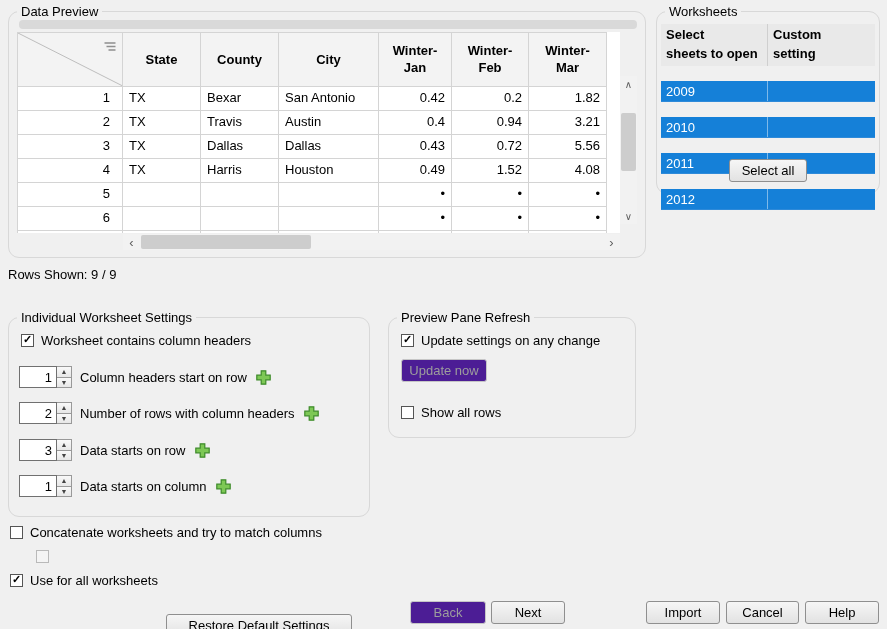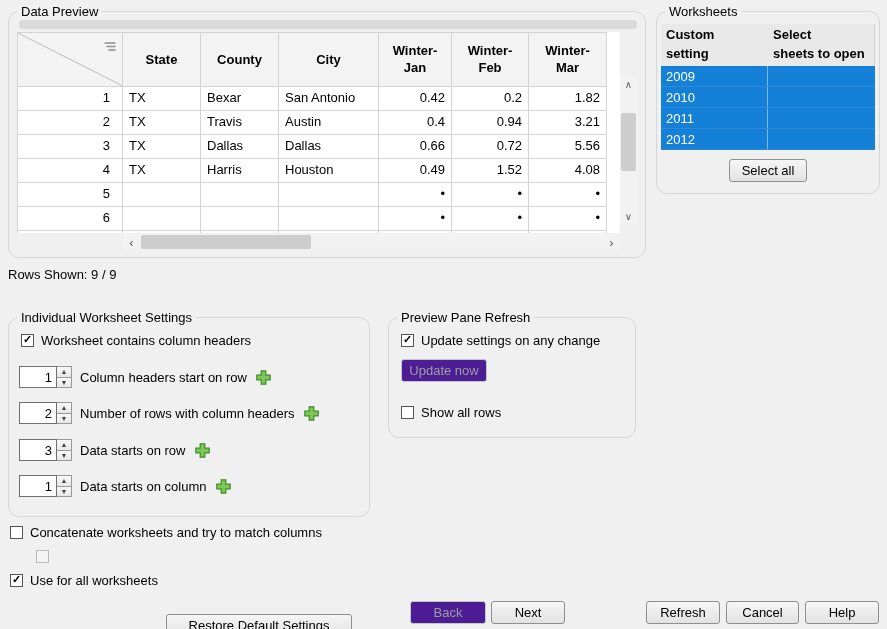--- a/index.html
+++ b/index.html
@@ -41,21 +41,21 @@
 
   #rows-shown { position:absolute; left:8px; top:267px; }
 
   
   #ws { left:656px; top:11px; width:224px; height:183px; }
   .ws-head { position:absolute; left:4px; right:4px; top:12px; height:42px; display:flex; background:#e9e9e9; }
   .ws-h { white-space:pre-line; font-weight:bold; padding:2px 5px; line-height:1.45; }
   .ws-h.c1 { width:107px; border-right:1px solid #cfcfcf; }
   .ws-h.c2 { flex:1; }
   .ws-list { position:absolute; left:4px; right:4px; top:54px; }
-  .ws-row { display:flex; height:21px; background:#1580d8; color:#fff; border-bottom:1px solid #2e8ad9; }
+  .ws-row { display:flex; height:21px; background:#1580d8; color:#fff; border-bottom:1px solid #2e8ad9;margin-top:15px; }
   .ws-c1 { width:107px; padding-left:5px; display:flex; align-items:center; border-right:1px solid rgba(255,255,255,.45); }
   .ws-c2 { flex:1; }
   #select-all { left:50%; transform:translateX(-50%); top:147px; width:78px; }
 
   
   .btn { position:absolute; height:23px; display:flex; align-items:center; justify-content:center;
          background:linear-gradient(#f6f6f6,#e2e2e2); border:1px solid #8f8f8f; border-radius:3px;
          padding:0 8px; cursor:default; white-space:nowrap; }
   .btn.disabled { color:#9d9d9d; background:#4c1d95; border-color:#c6c6c6; }
 
@@ -157,21 +157,21 @@
             <td class="txt">Austin</td>
             <td class="num">0.4</td>
             <td class="num">0.94</td>
             <td class="num">3.21</td>
           </tr>
           <tr>
             <td class="rownum">3</td>
             <td class="txt">TX</td>
             <td class="txt">Dallas</td>
             <td class="txt">Dallas</td>
-            <td class="num">0.66</td>
+            <td class="num">0.43</td>
             <td class="num">0.72</td>
             <td class="num">5.56</td>
           </tr>
           <tr>
             <td class="rownum">4</td>
             <td class="txt">TX</td>
             <td class="txt">Harris</td>
             <td class="txt">Houston</td>
             <td class="num">0.49</td>
             <td class="num">1.52</td>
@@ -218,24 +218,24 @@
     <div class="thumb"></div>
     <div class="scroll-arrow right">›</div>
   </div>
 </div>
 
 <div id="rows-shown">Rows Shown: 9 / 9</div>
 
 <div class="group" id="ws">
   <span class="legend">Worksheets</span>
   <div class="ws-head">
+    <div class="ws-h c1">Select
+sheets to open</div>
     <div class="ws-h c2">Custom
 setting</div>
-    <div class="ws-h c1">Select
-sheets to open</div>
   </div>
   <div class="ws-list">
       <div class="ws-row">
         <div class="ws-c1">2009</div>
         <div class="ws-c2"></div>
       </div>
       <div class="ws-row">
         <div class="ws-c1">2010</div>
         <div class="ws-c2"></div>
       </div>
@@ -354,15 +354,15 @@
 <div class="cb checked" id="cb-useall">
   <span class="box">
       <span class="mark">✓</span>
     </span>
   <span class="lbl">Use for all worksheets</span>
 </div>
 
 <div class="btn" id="btn-restore">Restore Default Settings</div>
 <div class="btn disabled" id="btn-back">Back</div>
 <div class="btn" id="btn-next">Next</div>
-<div class="btn" id="btn-import">Refresh</div>
+<div class="btn" id="btn-import">Import</div>
 <div class="btn" id="btn-cancel">Cancel</div>
 <div class="btn" id="btn-help">Help</div>
 
 </body></html>

